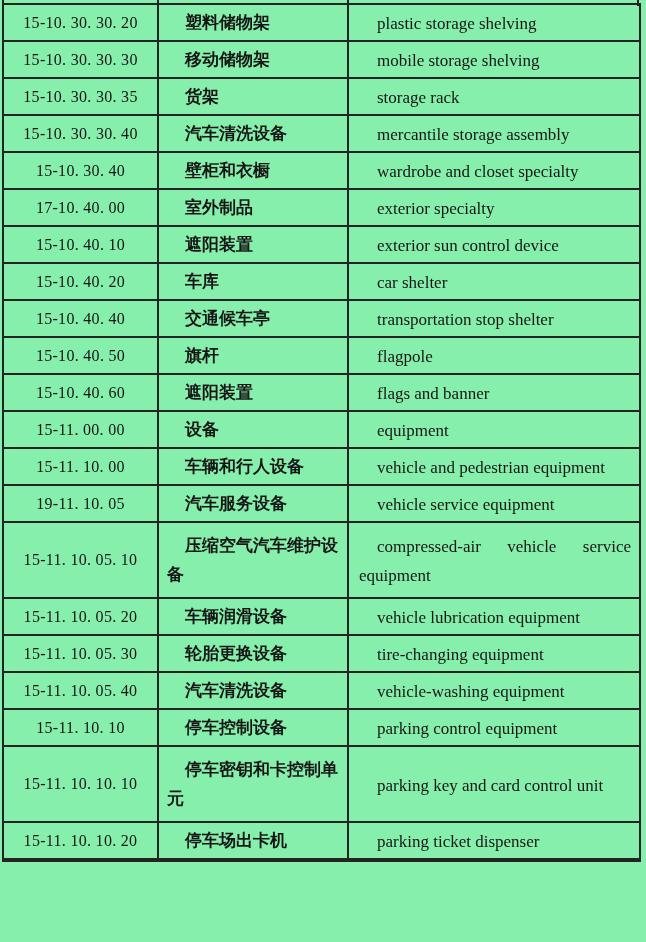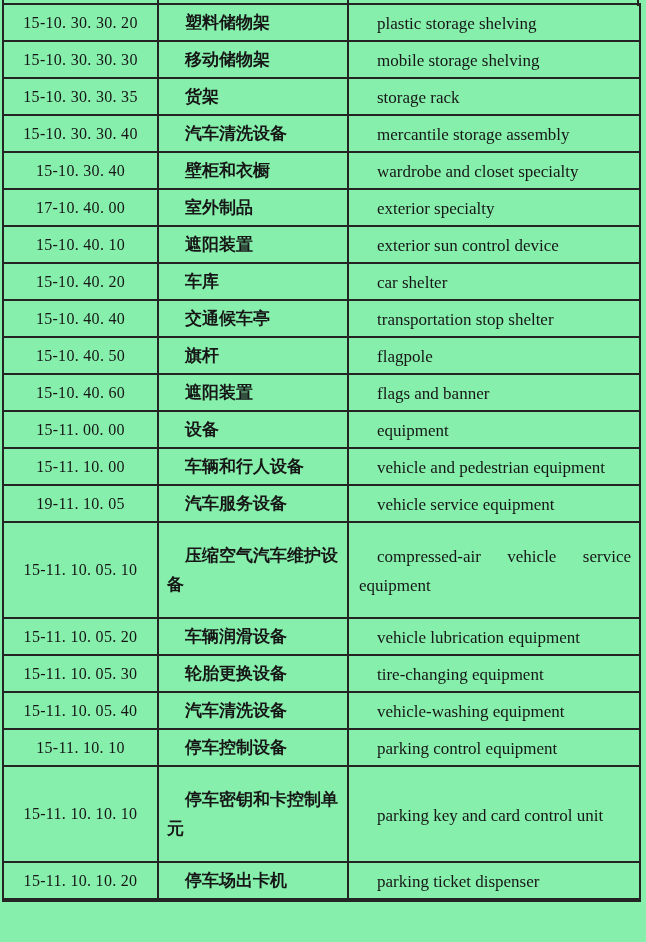--- a/index.html
+++ b/index.html
@@ -41,21 +41,21 @@
   col.c-zh   { width: 190px; }
   col.c-en   { width: 292px; }
 
   .class-table td {
     border: 2px solid #242424;
     vertical-align: middle;
     box-sizing: border-box;
     overflow: hidden;
   }
   .class-table tr      { height: 37px; }
-  .class-table tr.tall { height: 96px; }
+  .class-table tr.tall { height: 76px; }
   .class-table tr:last-child td { border-bottom-width: 4px; }
 
   td.code {
     text-align: center;
     font-size: 16px;
     letter-spacing: 0.3px;
     white-space: nowrap;
   }
   td.zh {
     font-family: "Liberation Sans", "DejaVu Sans", sans-serif;

